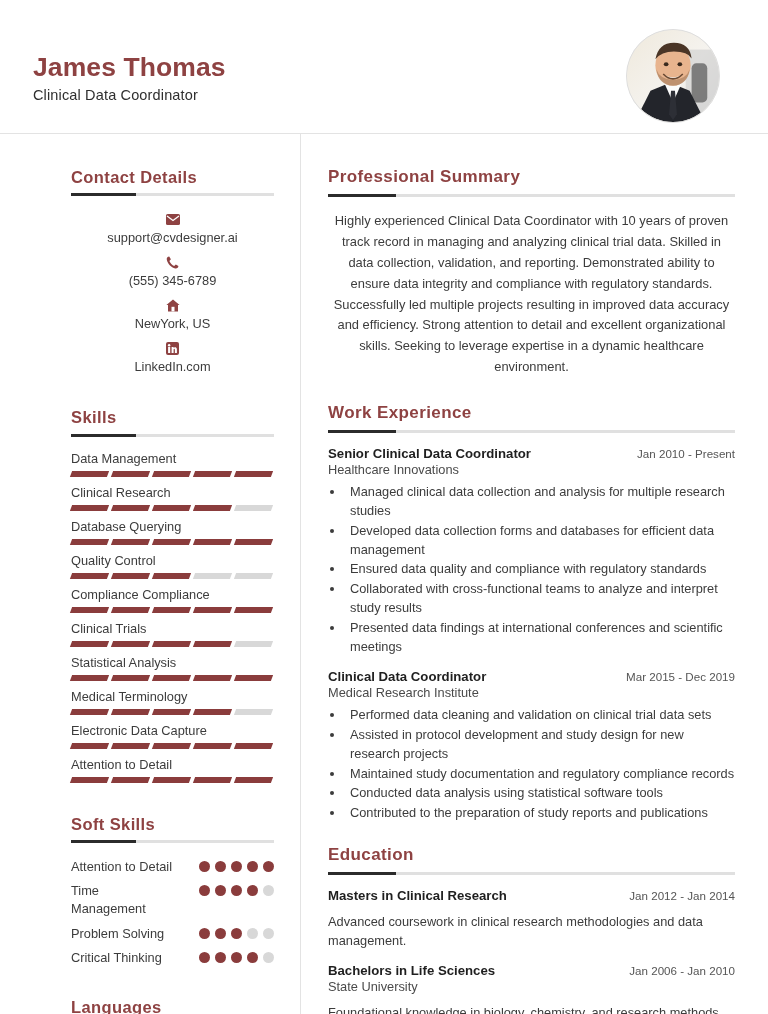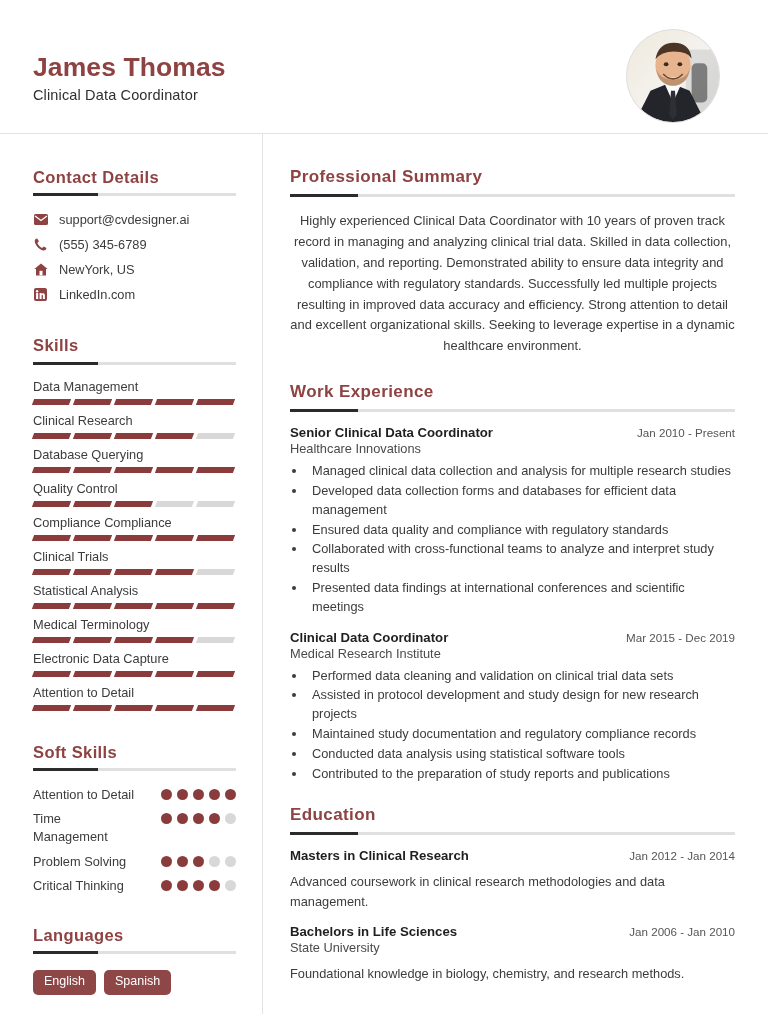--- a/index.html
+++ b/index.html
@@ -41,21 +41,21 @@
     border-radius: 50%;
     overflow: hidden;
     border: 1px solid #dedede;
     position: relative;
     background: #e9e7e2;
     flex: none;
   }
   .avatar-svg { display: block; width: 100%; height: 100%; }
 
   
-  .body { display: flex; height: 880px; }
+  .body { display: flex; height: 880px; padding-left: 38px; }
   .sidebar {
     width: 263px;
     flex: none;
     border-right: 1px solid #e3e3e3;
     padding: 32px 26px 0 33px;
   }
   .main {
     flex: 1;
     padding: 32px 33px 0 27px;
   }
@@ -83,24 +83,25 @@
     width: 65px; height: 3px;
     background: #2b2b2b;
   }
   .main .sec-rule::before { width: 68px; }
 
   
   .contact-list { margin-top: 16px; }
   .contact-row {
     display: flex;
     align-items: center;
-    gap: 11px;
+    gap: 3px;
     margin-bottom: 10px;
     font-size: 12.8px;
     color: #3c3c3c;
+    flex-direction: column;
   }
   .cicon { width: 15px; height: 15px; flex: none; display: flex; align-items: center; justify-content: center; }
   .cicon svg { display: block; }
 
   
   .block-gap { height: 22px; }
   .skill-item { margin-bottom: 8px; }
   .skill-name {
     font-size: 12.8px;
     color: #3c3c3c;

